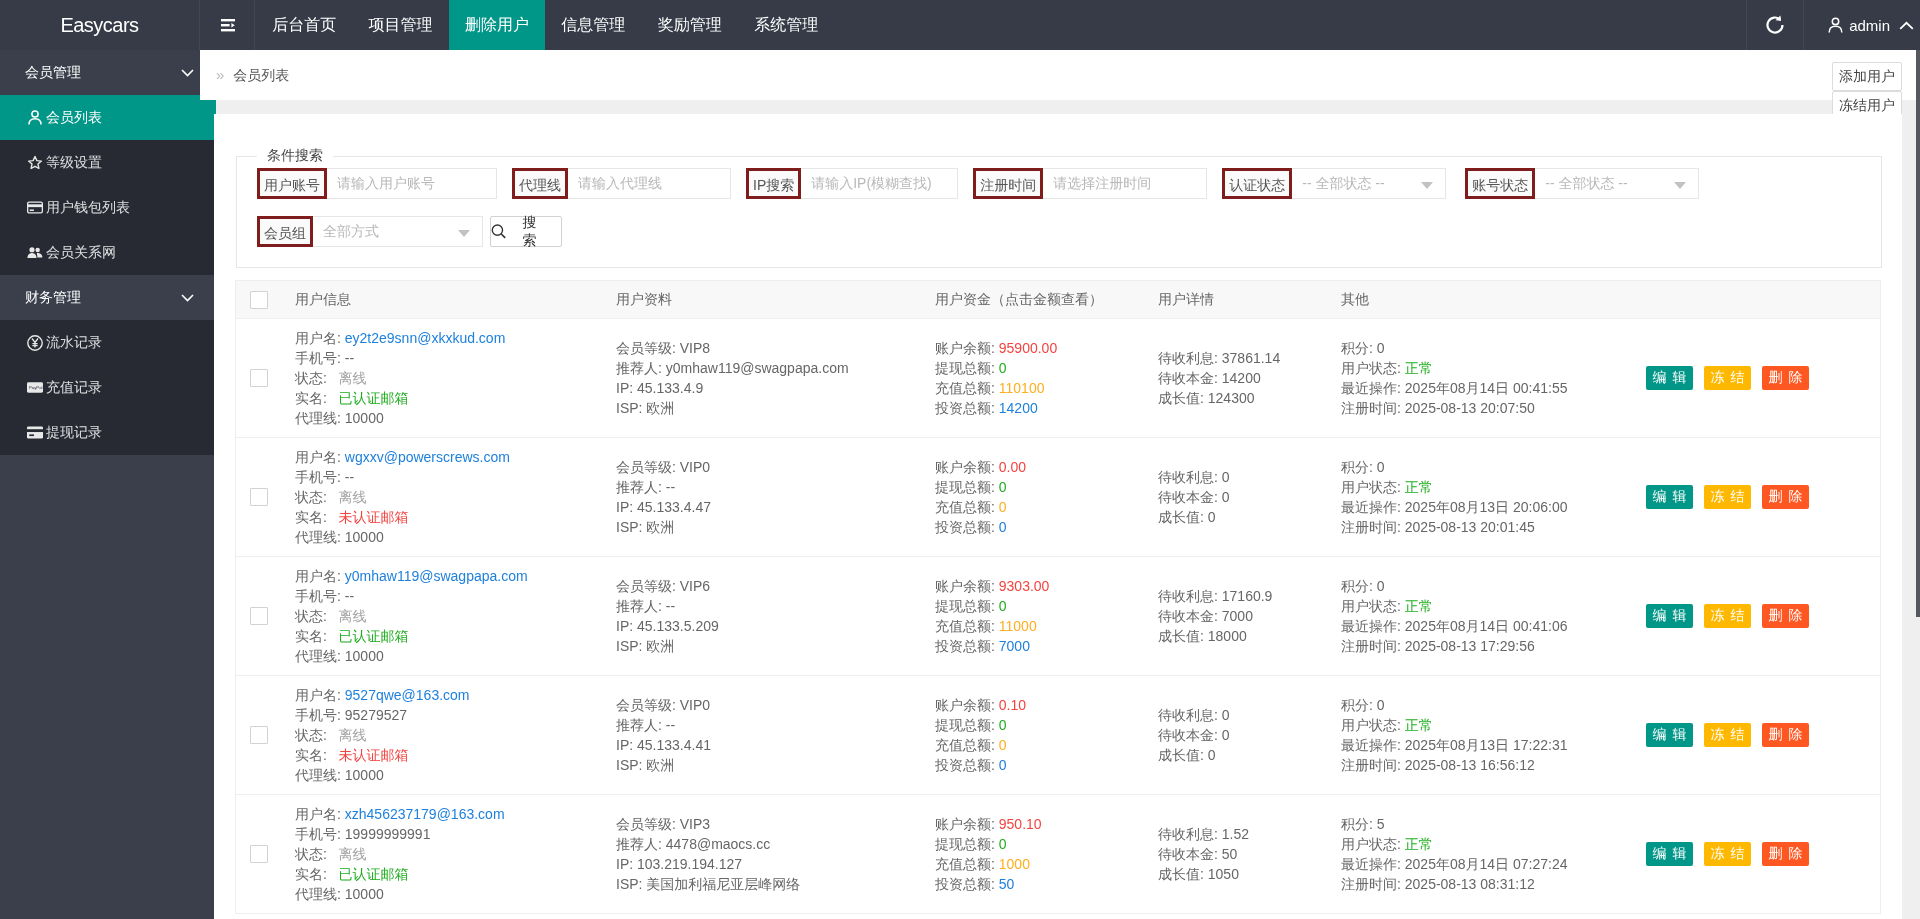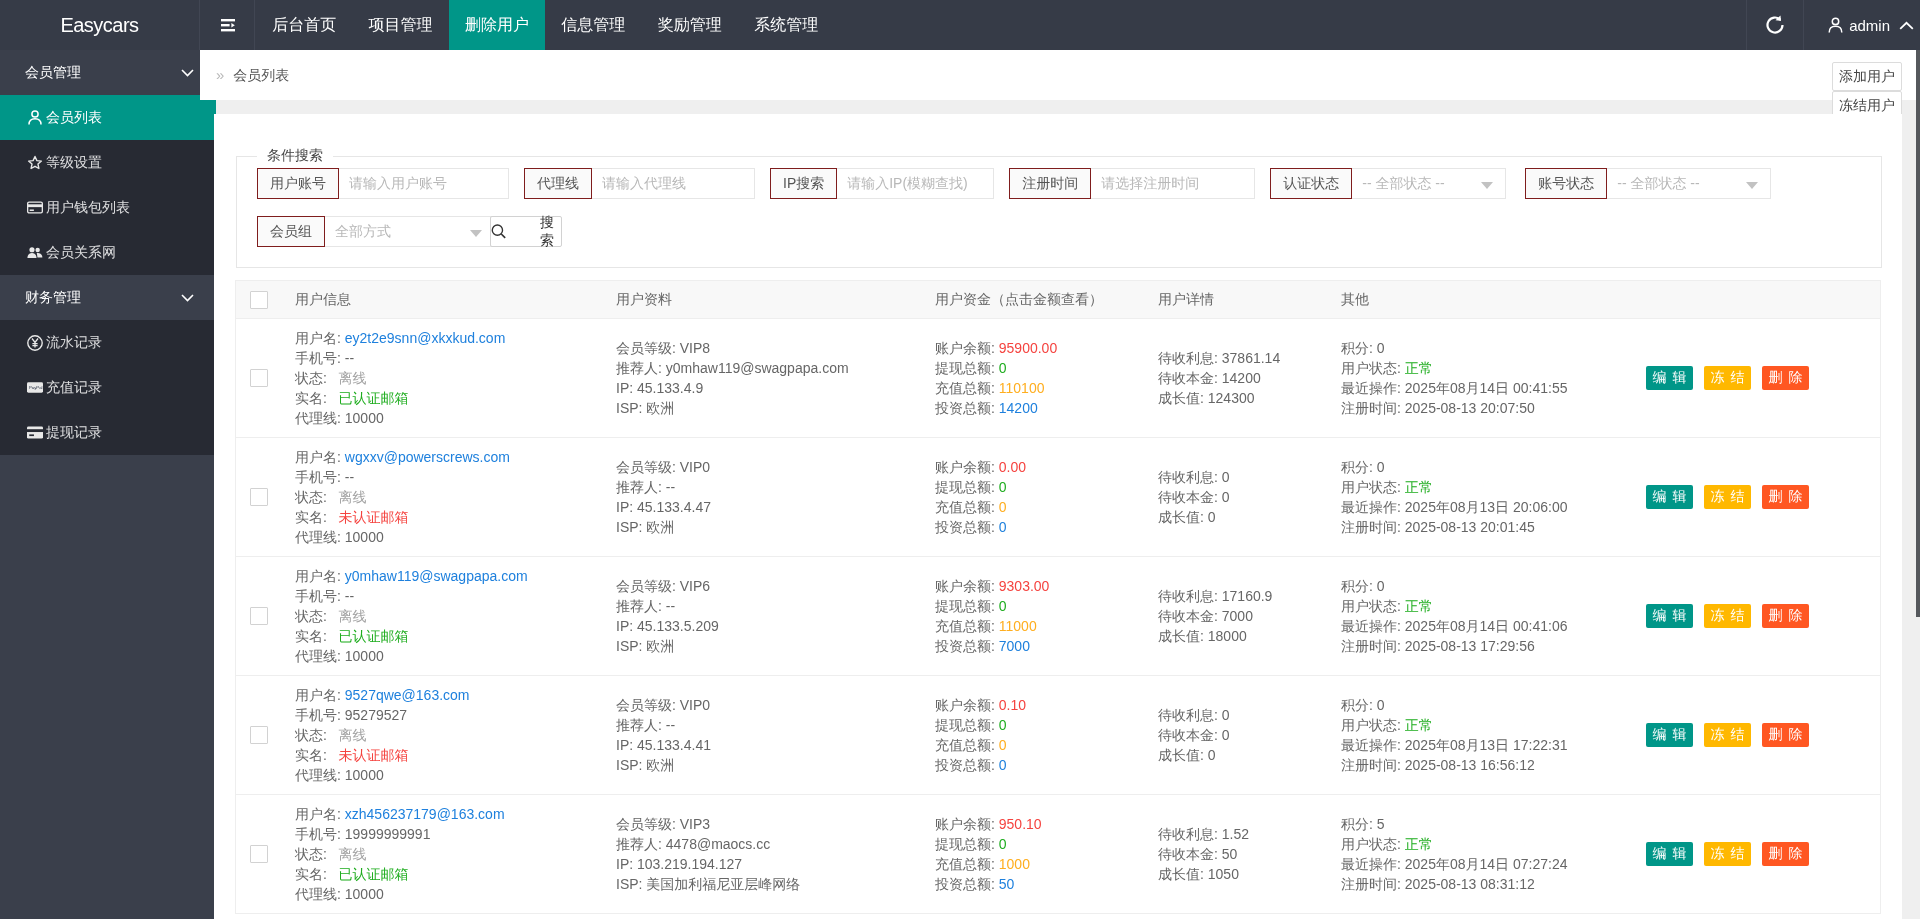--- a/index.html
+++ b/index.html
@@ -36,25 +36,25 @@
 .tbtn { height:29px; line-height:27px; padding:0 6px; border:1px solid #dcdcdc; border-radius:2px; background:#fff; color:#444; margin-left:11px; }
 
 
 #card { position:absolute; left:214px; top:114px; width:1688px; height:805px; background:#fff; }
 
 
 #fs { position:absolute; left:22px; top:33px; width:1646px; height:121px; border:1px solid #e6e6e6; }
 #fs legend { margin-left:20px; padding:0 10px; color:#444; font-size:14px; }
 .frow { position:absolute; display:flex; height:31px; }
 .fgrp { display:flex; margin-right:15px; }
-.flab { height:31px; line-height:29px; padding:0 12px; background:#fafafa; border:1px solid #7f1d1d; color:#555; white-space:nowrap; }
+.flab { height:31px; line-height:29px; padding:0 4px; background:#fafafa; border:3px solid #7f1d1d; color:#555; white-space:nowrap; }
 .finp { height:31px; line-height:29px; border:1px solid #e6e6e6; border-left:none; background:#fff; color:#b8b8b8; padding-left:10px; position:relative; }
 .finp .arr { position:absolute; right:12px; top:13px; width:0; height:0; border-left:6px solid transparent; border-right:6px solid transparent; border-top:7px solid #c2c2c2; }
 #sbtn { position:absolute; left:276px; top:102px; width:72px; height:31px; border:1px solid #d2d2d2; border-radius:2px; background:#fff; color:#333; display:flex; align-items:center; justify-content:center; }
-#sbtn span { margin-left:16px; letter-spacing:7px;text-align:right; }
+#sbtn span { margin-left:16px; letter-spacing:7px; }
 
 
 #tbl { position:absolute; left:21px; top:166px; width:1646px; border:1px solid #eee; border-bottom:none; background:#fff; }
 .trow { display:flex; border-bottom:1px solid #eee; align-items:center; position:relative; }
 .thead { height:38px; background:#f8f8f8; color:#666; align-items:center; }
 .cbx { width:18px; height:18px; border:1px solid #d2d2d2; background:#fff; border-radius:1px; margin-left:14px; }
 .c1 { width:59px; flex:none; }
 .c2 { width:321px; flex:none; }
 .c3 { width:319px; flex:none; }
 .c4 { width:223px; flex:none; }

